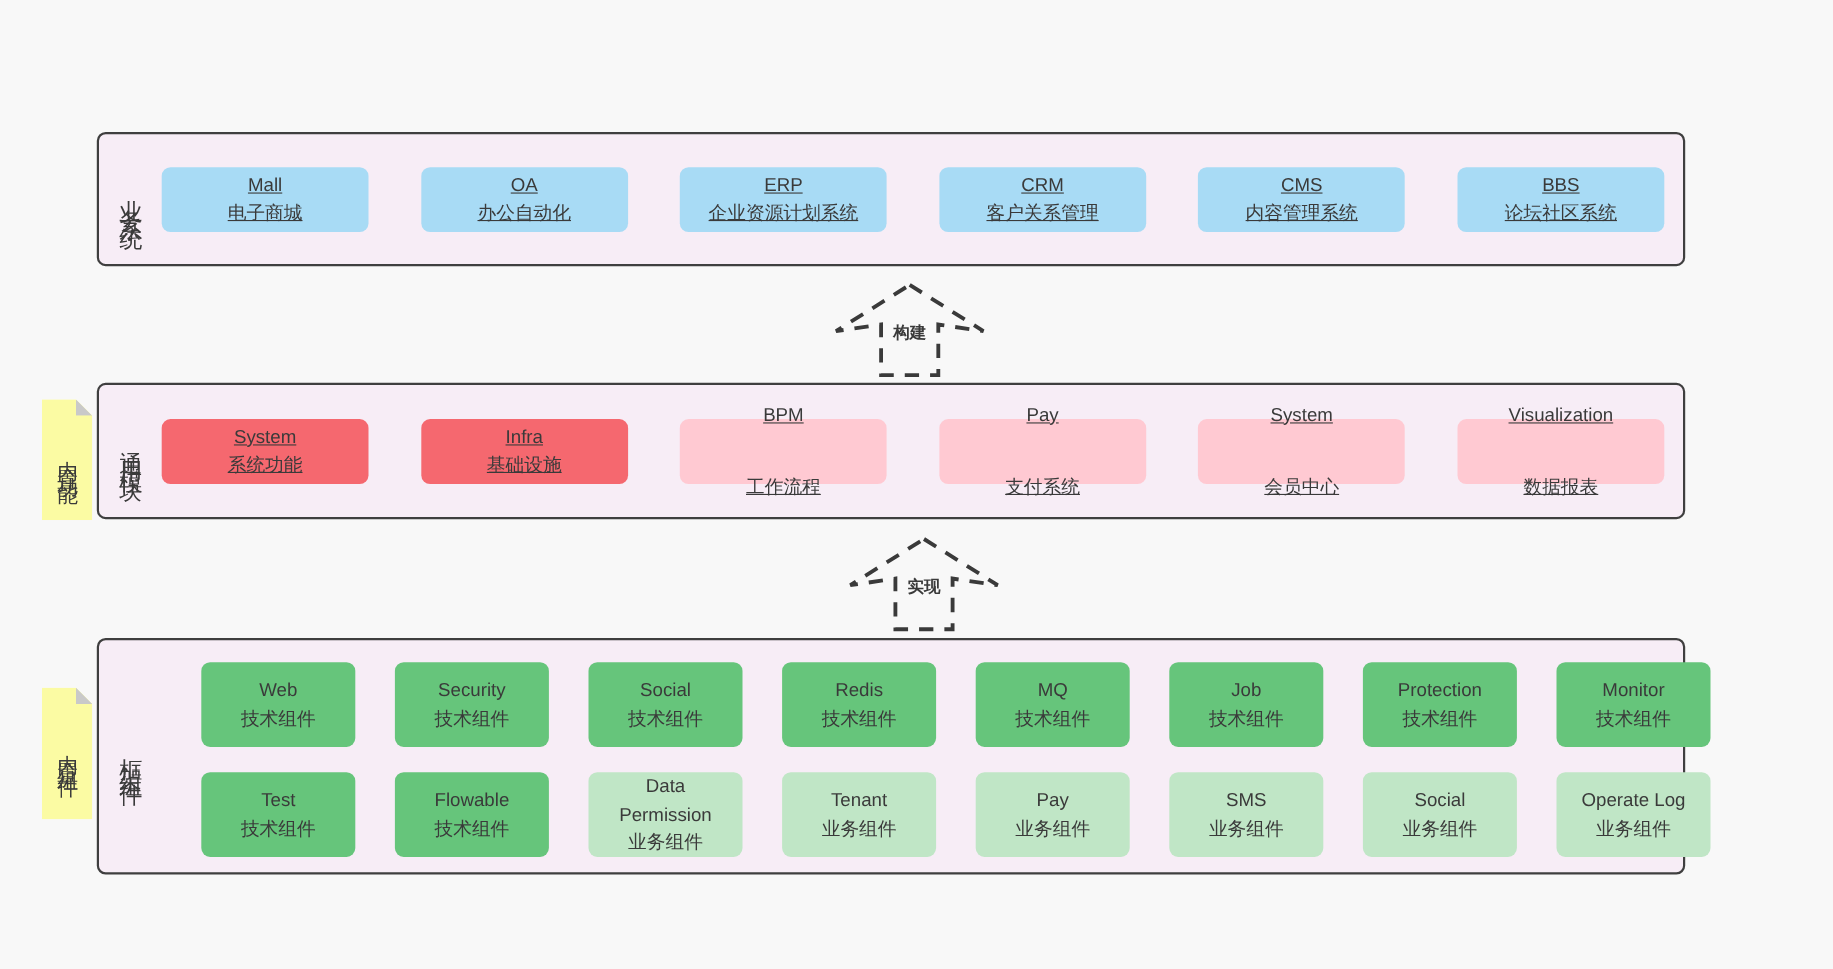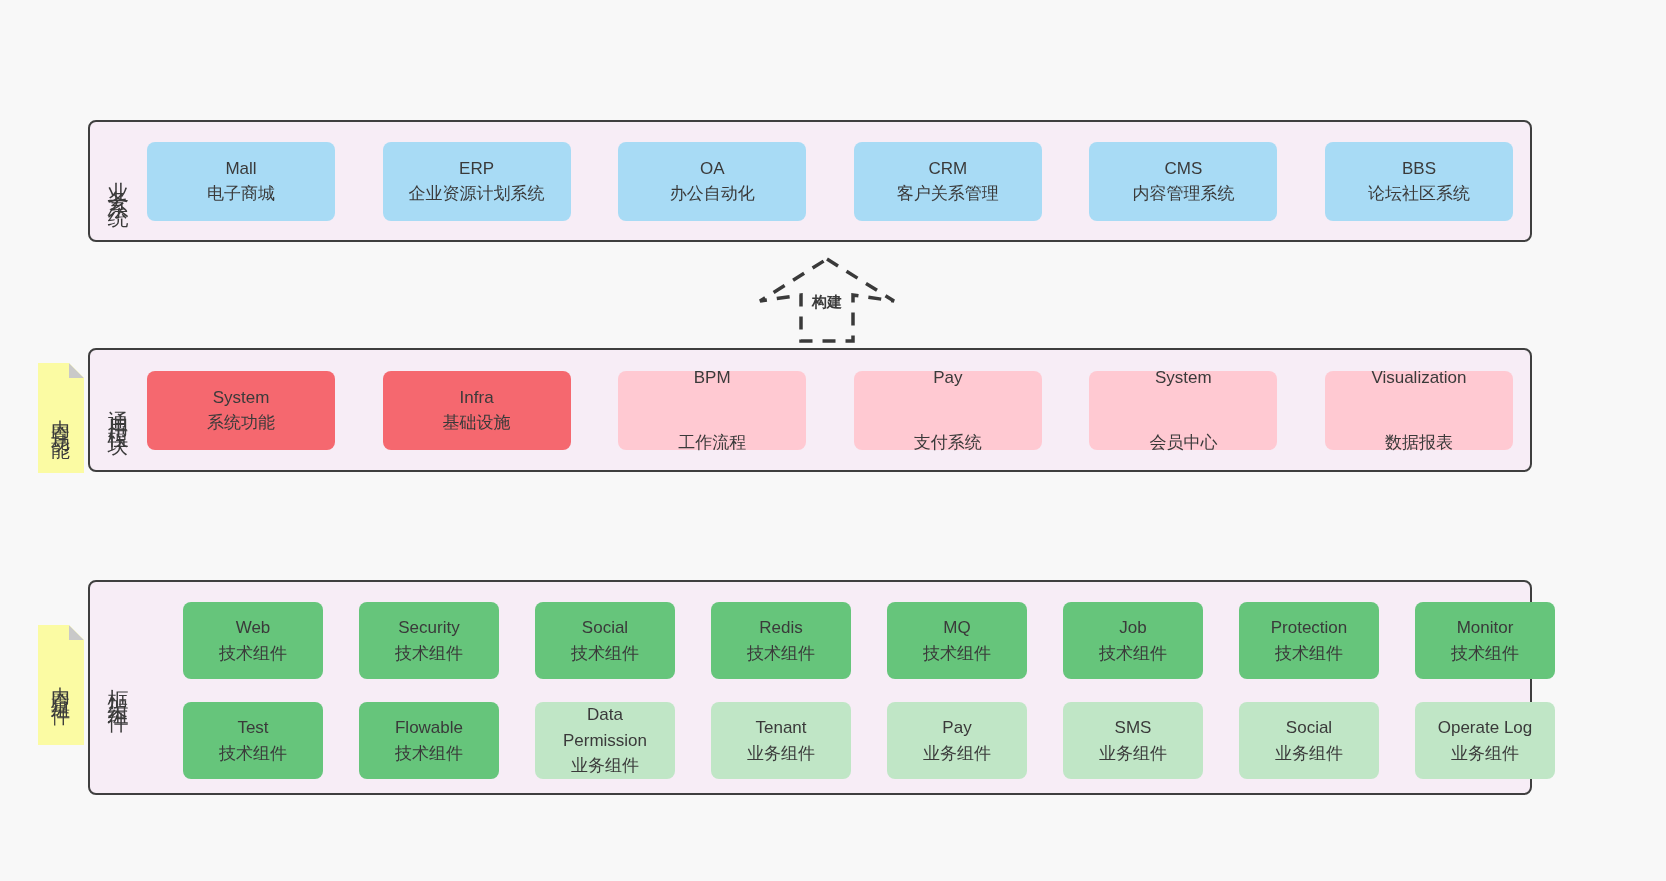--- a/index.html
+++ b/index.html
@@ -22,21 +22,21 @@
   .vtext{writing-mode:vertical-lr;text-orientation:upright;font-size:21px;
     letter-spacing:8px;color:var(--text);line-height:1;}
 
   .panel-content{flex:1;display:flex;align-items:center;justify-content:space-between;
     padding-right:17px;}
   .panel-rows{flex:1;display:flex;flex-direction:column;gap:23px;padding:20px 17px 18px 0;}
   .row{display:flex;justify-content:space-between;}
 
   .box{border-radius:8px;display:flex;flex-direction:column;align-items:center;
     justify-content:center;text-align:center;font-size:17px;line-height:1.5;color:var(--text);}
-  .box-wide{width:188px;height:79px;}
+  .box-wide{width:188px;height:59px;text-decoration:underline;}
   .box-sm{width:140px;height:77px;padding:0 10px;margin-left:36px;}
   .blue{background:var(--blue);} .red{background:var(--red);} .pink{background:var(--pink);gap:40px;}
   .green{background:var(--green);} .lightgreen{background:var(--light-green);}
 
   .note{position:absolute;left:38px;width:46px;background:var(--note-yellow);
     display:flex;align-items:center;justify-content:center;
     clip-path:polygon(0 0,calc(100% - 15px) 0,100% 15px,100% 100%,0 100%);}
   #note-common{top:363px;height:110px;}
   #note-framework{top:625px;height:120px;}
   .note .vtext{font-size:19px;letter-spacing:7px;}
@@ -58,26 +58,26 @@
   <section class="panel" id="panel-business">
     <div class="panel-label">
       <span class="vtext">业务系统</span>
     </div>
     <div class="panel-content">
       <div class="box box-wide blue">
         <div>Mall</div>
         <div>电子商城</div>
       </div>
       <div class="box box-wide blue">
+        <div>OA</div>
+        <div>办公自动化</div>
+      </div>
+      <div class="box box-wide blue">
         <div>ERP</div>
         <div>企业资源计划系统</div>
-      </div>
-      <div class="box box-wide blue">
-        <div>OA</div>
-        <div>办公自动化</div>
       </div>
       <div class="box box-wide blue">
         <div>CRM</div>
         <div>客户关系管理</div>
       </div>
       <div class="box box-wide blue">
         <div>CMS</div>
         <div>内容管理系统</div>
       </div>
       <div class="box box-wide blue">
@@ -123,20 +123,26 @@
         <div>System</div>
         <div>会员中心</div>
       </div>
       <div class="box box-wide pink">
         <div>Visualization</div>
         <div>数据报表</div>
       </div>
     </div>
   </section>
 
+  <div class="arrow" id="arrow-implement">
+    <svg width="140" height="88" viewBox="0 0 140 88">
+      <path d="M70 3 L137 45 L96 39 L96 85 L44 85 L44 39 L3 45 Z" fill="none" stroke="#3a3a3a" stroke-width="3.5" stroke-dasharray="13 10"></path>
+    </svg>
+    <span class="arrow-label">实现</span>
+  </div>
 
   <div class="note" id="note-framework">
     <span class="note-fold"></span>
     <span class="vtext">内置组件</span>
   </div>
   <section class="panel" id="panel-framework">
     <div class="panel-label">
       <span class="vtext">框架组件</span>
     </div>
     <div class="panel-rows">

